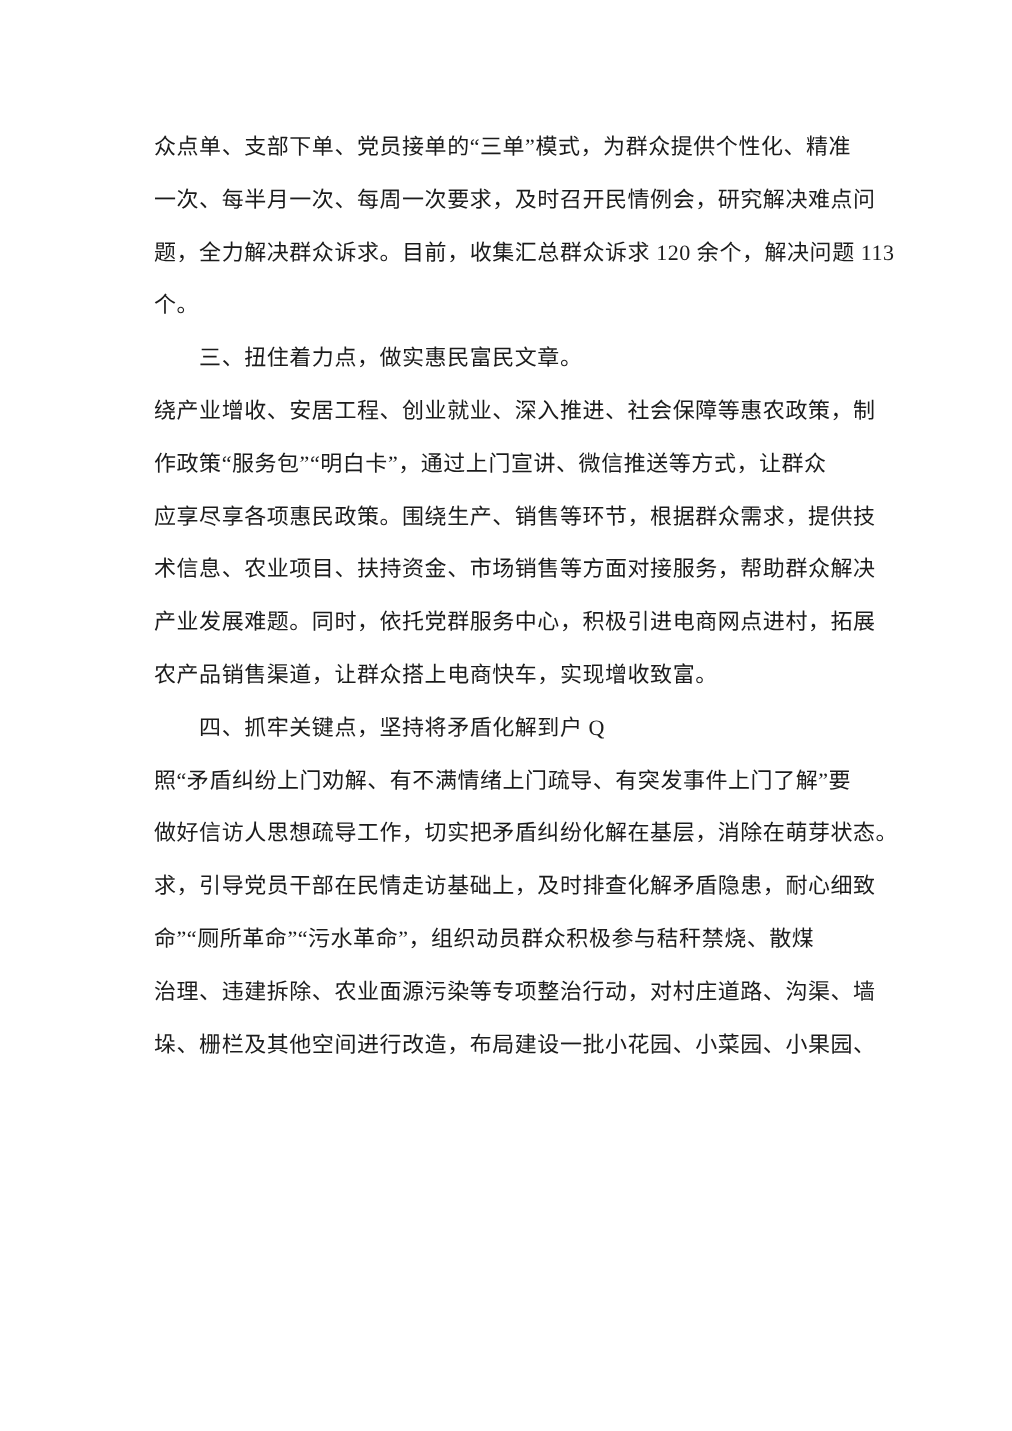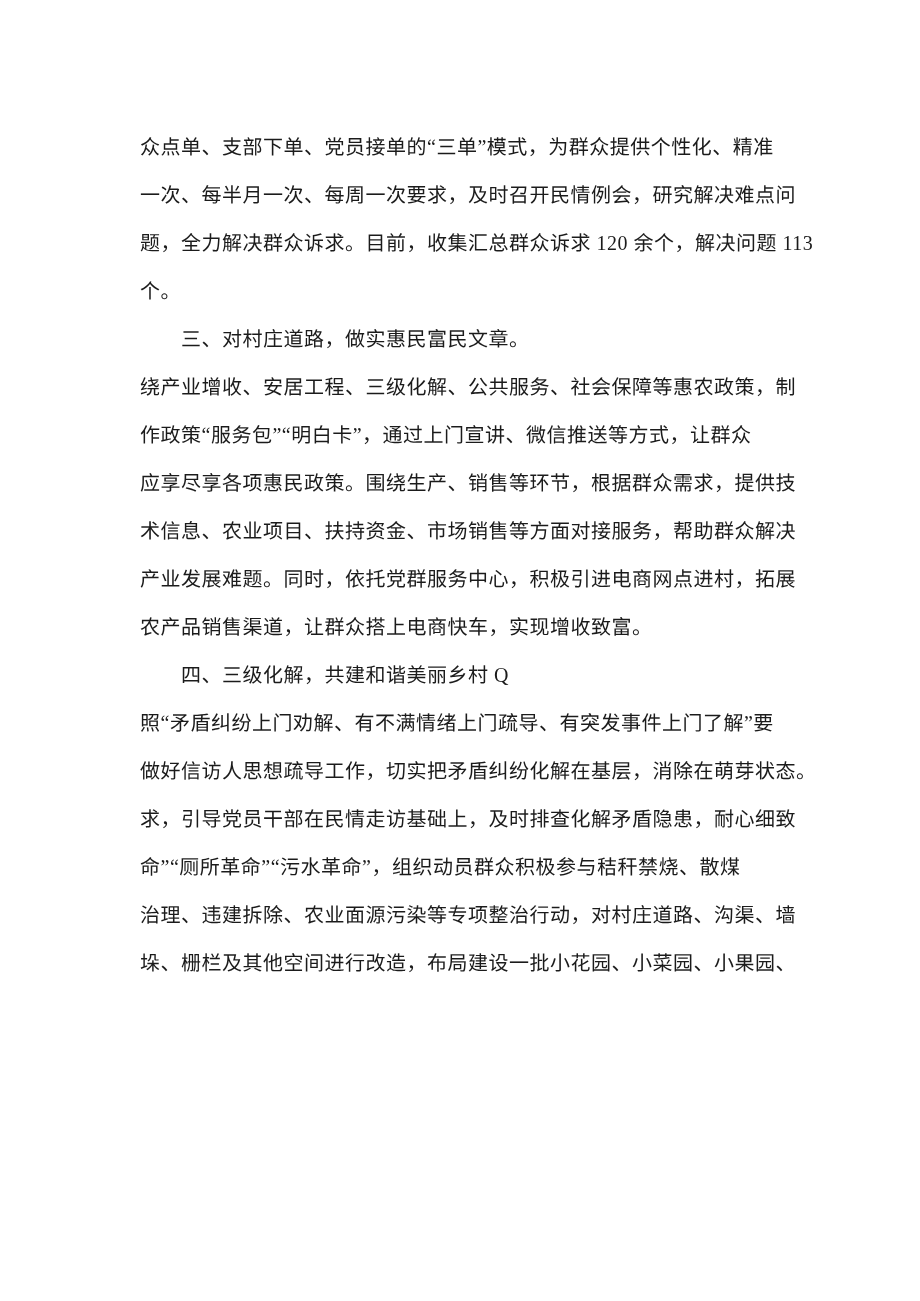--- a/index.html
+++ b/index.html
@@ -11,21 +11,21 @@
     position: relative;
     width: 920px;
     height: 1301px;
     background: #ffffff;
     overflow: hidden;
     font-family: "Liberation Serif", "DejaVu Serif", serif;
   }
   .text-block {
     position: absolute;
     left: 140px;
-    top: 123px;
+    top: 110px;
     width: 670px;
   }
   .doc-line {
     height: 48px;
     line-height: 48px;
     font-size: 20px;
     letter-spacing: 0.5px;
     color: #1b1b1b;
     white-space: nowrap;
     font-weight: normal;
@@ -36,28 +36,28 @@
 </style>
 </head>
 <body>
 
 <div class="page">
   <div class="text-block" style="color: rgb(27, 27, 27);">
       <div class="doc-line">众点单、支部下单、党员接单的“三单”模式，为群众提供个性化、精准</div>
       <div class="doc-line">一次、每半月一次、每周一次要求，及时召开民情例会，研究解决难点问</div>
       <div class="doc-line">题，全力解决群众诉求。目前，收集汇总群众诉求 120 余个，解决问题 113</div>
       <div class="doc-line">个。</div>
-      <div class="doc-line indent">三、对村庄道路，做实惠民富民文章。</div>
-      <div class="doc-line">绕产业增收、安居工程、三级化解、公共服务、社会保障等惠农政策，制</div>
+      <div class="doc-line indent">三、扭住着力点，做实惠民富民文章。</div>
+      <div class="doc-line">绕产业增收、安居工程、创业就业、深入推进、社会保障等惠农政策，制</div>
       <div class="doc-line">作政策“服务包”“明白卡”，通过上门宣讲、微信推送等方式，让群众</div>
       <div class="doc-line">应享尽享各项惠民政策。围绕生产、销售等环节，根据群众需求，提供技</div>
       <div class="doc-line">术信息、农业项目、扶持资金、市场销售等方面对接服务，帮助群众解决</div>
       <div class="doc-line">产业发展难题。同时，依托党群服务中心，积极引进电商网点进村，拓展</div>
       <div class="doc-line">农产品销售渠道，让群众搭上电商快车，实现增收致富。</div>
-      <div class="doc-line indent">四、三级化解，共建和谐美丽乡村 Q</div>
+      <div class="doc-line indent">四、抓牢关键点，坚持将矛盾化解到户 Q</div>
       <div class="doc-line">照“矛盾纠纷上门劝解、有不满情绪上门疏导、有突发事件上门了解”要</div>
       <div class="doc-line">做好信访人思想疏导工作，切实把矛盾纠纷化解在基层，消除在萌芽状态。</div>
       <div class="doc-line">求，引导党员干部在民情走访基础上，及时排查化解矛盾隐患，耐心细致</div>
       <div class="doc-line">命”“厕所革命”“污水革命”，组织动员群众积极参与秸秆禁烧、散煤</div>
       <div class="doc-line">治理、违建拆除、农业面源污染等专项整治行动，对村庄道路、沟渠、墙</div>
       <div class="doc-line">垛、栅栏及其他空间进行改造，布局建设一批小花园、小菜园、小果园、</div>
     </div>
 </div>
 
 </body></html>

